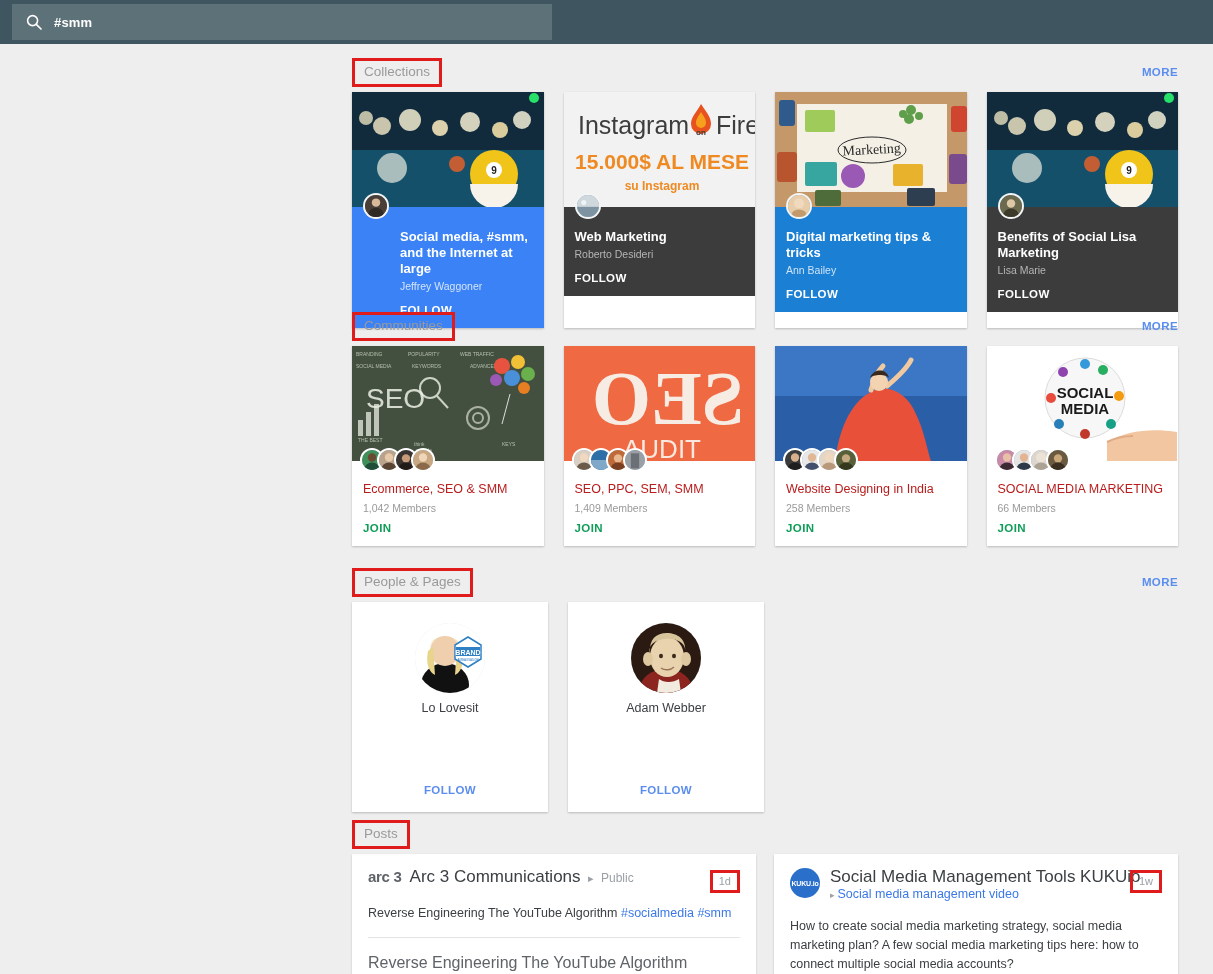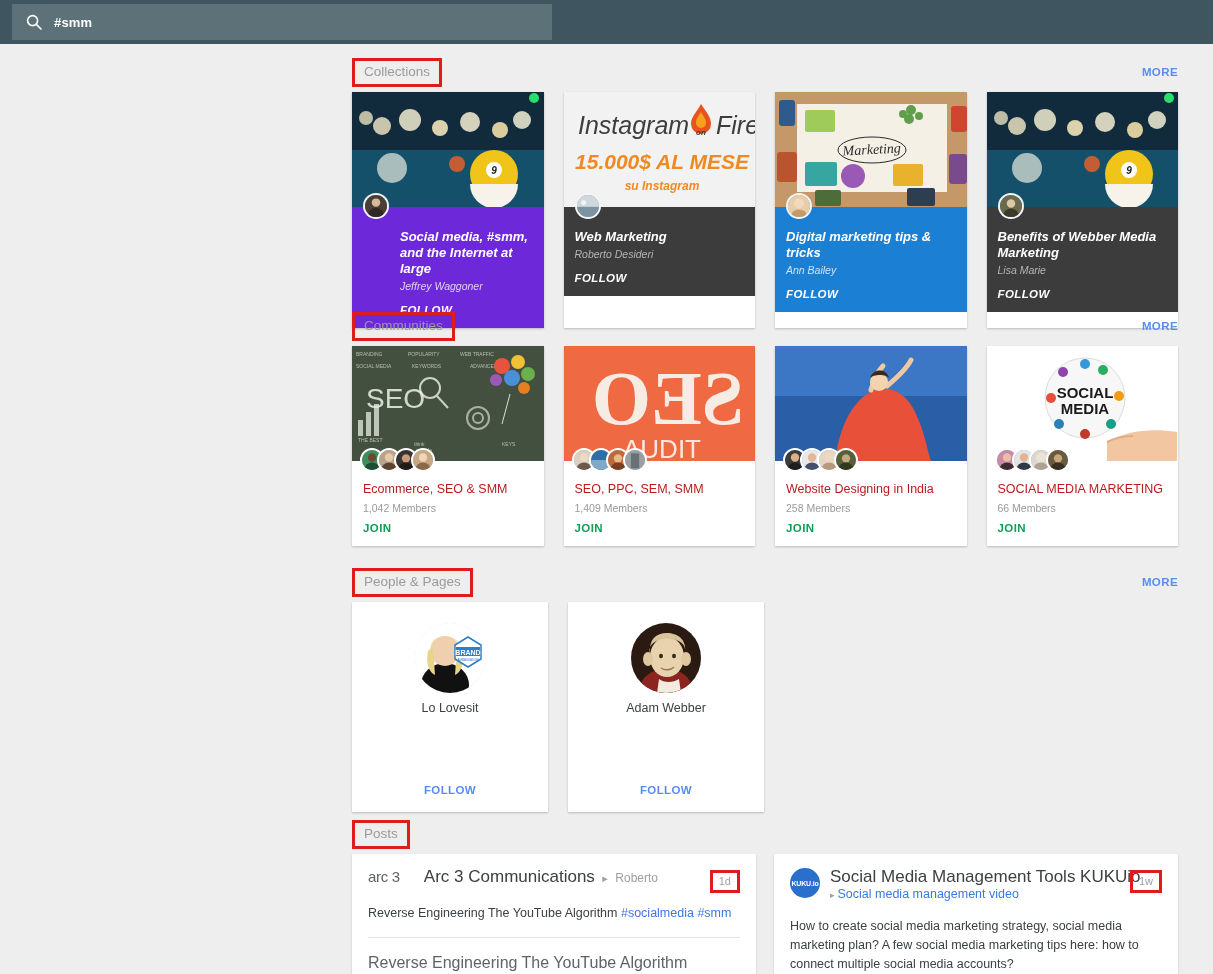--- a/index.html
+++ b/index.html
@@ -52,21 +52,20 @@
   .row { position: absolute; left: 0; top: 34px; width: 826px; display: flex; gap: 20px; }
 
   
   .col-card {
     width: 196px;
     background: #fff;
     box-shadow: 0 1px 2px rgba(0,0,0,.22);
     overflow: hidden;
     position: relative;
     cursor: pointer;
-    font-style: italic;
   }
   .col-img { height: 115px; position: relative; overflow: hidden; }
   .col-body { position: relative; padding: 22px 11px 12px 11px; min-height: 89px; }
   .col-avatar {
     position: absolute; left: 11px; top: -14px;
     width: 26px; height: 26px; border-radius: 50%;
     border: 2px solid rgba(255,255,255,.9);
     background: #8899a6; overflow: hidden;
   }
   .col-avatar .ph { width: 100%; height: 100%; display: block; }
@@ -131,21 +130,21 @@
   
   .posts-row { position: absolute; left: 0; top: 34px; width: 826px; display: flex; gap: 18px; }
   .post-card {
     width: 404px; background: #fff;
     box-shadow: 0 1px 2px rgba(0,0,0,.2);
     position: relative; padding: 14px 16px 0 16px;
   }
   .post-head { display: flex; align-items: flex-start; position: relative; min-height: 22px; }
   .post-logo-text {
     font-size: 15px; color: #5f6368; letter-spacing: -.3px;
-    margin-right: 24px; line-height: 18px; white-space: nowrap;
+    margin-right: 8px; line-height: 18px; white-space: nowrap; font-weight: bold;
   }
   .post-logo-img {
     width: 30px; height: 30px; border-radius: 50%;
     background: #2a6fc9; flex: 0 0 30px; margin-right: 10px;
     color: #fff; font-size: 7px; font-weight: bold;
     display: flex; align-items: center; justify-content: center;
     letter-spacing: -.2px;
   }
   .post-meta { line-height: 16px; padding-top: 1px; }
   .post-author { font-size: 17px; color: #3c4043; }
@@ -204,21 +203,21 @@
             </g>
             <circle cx="40" cy="76" r="15" fill="#cfd8d2" opacity=".8"></circle>
             <circle cx="105" cy="72" r="8" fill="#e2602a" opacity=".85"></circle>
             <circle cx="150" cy="76" r="14" fill="#1a1a1a" opacity=".85"></circle>
             <circle cx="142" cy="82" r="24" fill="#f0c419"></circle>
             <path d="M118 92 a24 24 0 0 0 48 0 z" fill="#f7f3ea"></path>
             <circle cx="142" cy="78" r="8" fill="#ffffff"></circle>
             <text x="142" y="82" font-family="Liberation Sans" font-size="10" font-weight="bold" fill="#222" text-anchor="middle">9</text>
           </svg>
         </div>
-        <div class="col-body" style="background:#6d28d9;padding-left:48px;">
+        <div class="col-body" style="background:#3b82f6;padding-left:48px;">
           <div class="col-avatar">
             <svg class="ph" viewBox="0 0 26 26">
                 <rect width="26" height="26" fill="#4a3f38"></rect>
                 <circle cx="13" cy="9" r="5" fill="#d9b99a"></circle>
                 <ellipse cx="13" cy="23" rx="9" ry="8" fill="#2f2a26"></ellipse>
               </svg>
           </div>
           <div class="col-title">Social media, #smm, and the Internet at large</div>
           <div class="col-owner">Jeffrey Waggoner</div>
           <div class="col-follow">FOLLOW</div>
@@ -318,21 +317,21 @@
           </svg>
         </div>
         <div class="col-body" style="background:#3c3c3c;">
           <div class="col-avatar">
             <svg class="ph" viewBox="0 0 26 26">
                 <rect width="26" height="26" fill="#6b6a4e"></rect>
                 <circle cx="13" cy="10" r="5" fill="#ddc9a6"></circle>
                 <ellipse cx="13" cy="24" rx="9" ry="8" fill="#3d3a2a"></ellipse>
               </svg>
           </div>
-          <div class="col-title">Benefits of Webber Media Marketing</div>
+          <div class="col-title">Benefits of Social Lisa Marketing</div>
           <div class="col-owner">Lisa Marie</div>
           <div class="col-follow">FOLLOW</div>
         </div>
       </div>
 
     </div>
   </div>
 
   <div class="section" style="top:268px;">
     <div class="sec-head">
@@ -594,21 +593,21 @@
       <div class="sec-title">Posts</div>
     </div>
     <div class="posts-row">
 
       <div class="post-card" style="height:120px;">
         <div class="post-head">
           <div class="post-logo-text">arc 3</div>
           <div class="post-meta">
             <span class="post-author">Arc 3 Communications</span>
             <span class="post-sep">▸</span>
-            <span class="post-scope">Roberto</span>
+            <span class="post-scope">Public</span>
           </div>
           <div class="post-age">1d</div>
         </div>
         <div class="post-text">
           <span>Reverse Engineering The YouTube Algorithm </span><a href="#">#socialmedia</a> <a href="#">#smm</a>
         </div>
         <div class="post-divider"></div>
         <div class="post-headline">Reverse Engineering The YouTube Algorithm</div>
       </div>
 

